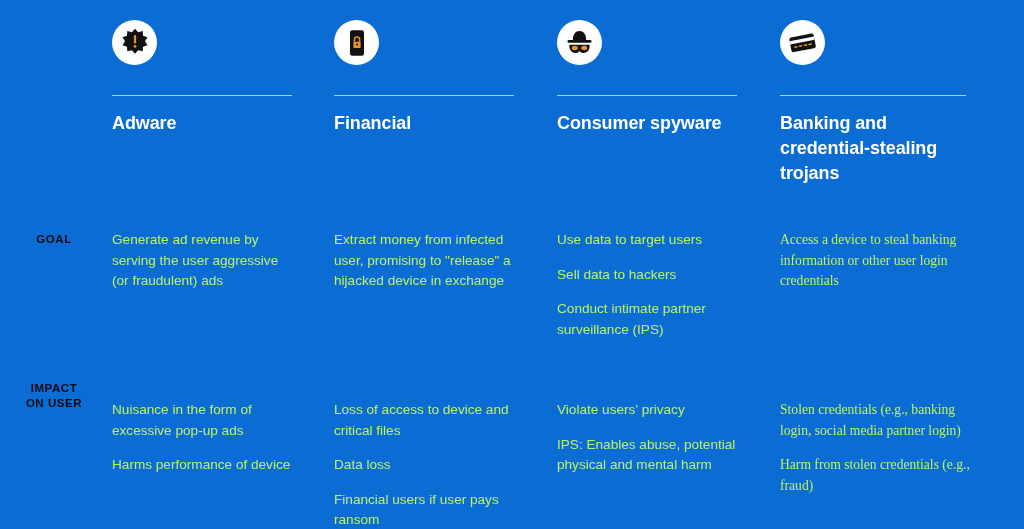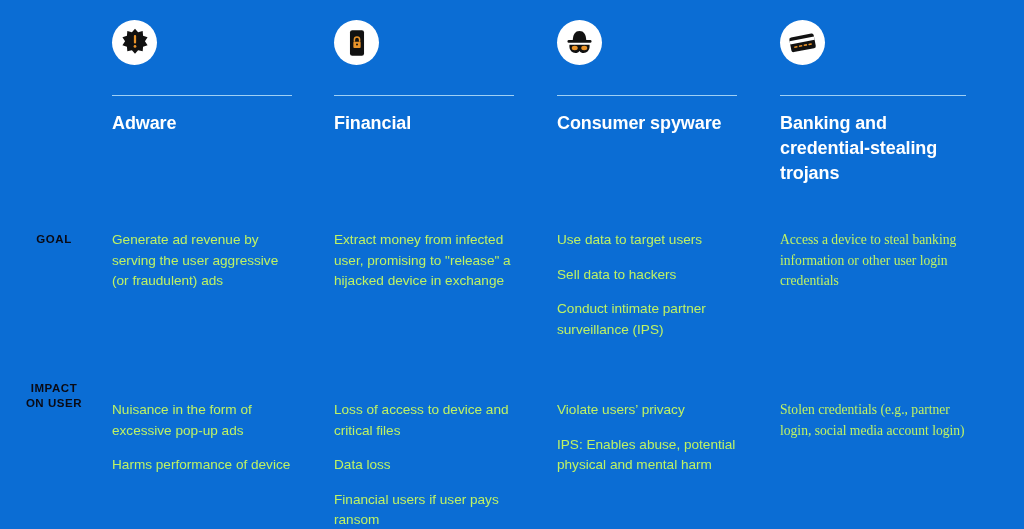--- a/index.html
+++ b/index.html
@@ -216,18 +216,19 @@
         </svg>
       </div>
       <div class="divider"></div>
       <div class="card-title">Banking and credential-stealing trojans</div>
 
       <div class="cell goal">
         <p>Access a device to steal banking information or other user login credentials</p>
       </div>
 
       <div class="cell impact">
-        <p>Stolen credentials (e.g., partner login, social media account login)</p>
+        <p>Stolen credentials (e.g., banking login, social media partner login)</p>
+        <p>Harm from stolen credentials (e.g., fraud)</p>
       </div>
     </div>
 
   </div>
 </div>
 
 </body></html>

